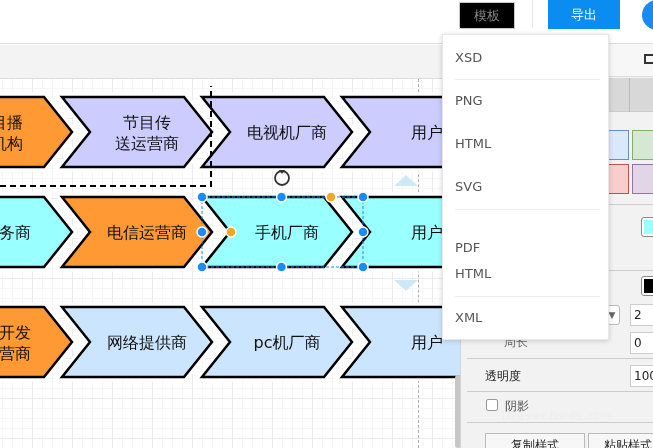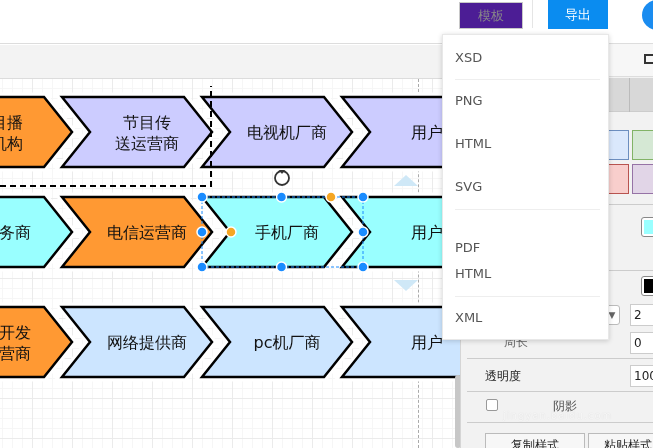--- a/index.html
+++ b/index.html
@@ -1,23 +1,23 @@
 <!DOCTYPE html>
 <html><head>
 <meta charset="utf-8">
 <style>
   * { box-sizing: border-box; margin: 0; padding: 0; }
   html, body { width: 653px; height: 448px; overflow: hidden; background: #fff; font-family: "DejaVu Sans", "Liberation Sans", sans-serif; }
   #app { position: relative; width: 653px; height: 448px; overflow: hidden; }
 
   
   .topbar { position: absolute; left: 0; top: 0; width: 653px; height: 44px; background: #fff; border-bottom: 1px solid #ddd; }
-  .btn-template { position: absolute; left: 459px; top: 2px; width: 64px; height: 27px; border: 1px solid #c8c8c8; background: #4c1d95; color: #888; font-size: 13px; text-align: center; line-height: 25px; }
+  .btn-template { position: absolute; left: 459px; top: 2px; width: 56px; height: 27px; border: 1px solid #c8c8c8; background: #000000; color: #888; font-size: 13px; text-align: center; line-height: 25px; }
   .vsep { position: absolute; left: 532px; top: 0; width: 1px; height: 28px; background: #e5e5e5; }
-  .btn-export { position: absolute; left: 548px; top: 0; width: 60px; height: 29px; background: #0a8cf0; color: #fff; font-size: 13px; text-align: center; line-height: 29px; }
+  .btn-export { position: absolute; left: 548px; top: 0; width: 72px; height: 29px; background: #0a8cf0; color: #fff; font-size: 13px; text-align: center; line-height: 29px; }
   .avatar { position: absolute; left: 642px; top: 0px; width: 30px; height: 30px; border-radius: 50%; background: #1a8cf0; }
 
   
   .toolbar { position: absolute; left: 0; top: 45px; width: 460px; height: 34px; background: #f3f3f3; border-bottom: 1px solid #dcdcdc; }
 
   
   .canvas { position: absolute; left: 0; top: 79px; width: 460px; height: 369px;
     background-color: #fff;
     background-image:
       linear-gradient(#ebebeb 1px, transparent 1px),
@@ -193,21 +193,21 @@
     </div>
   <div class="dd-arrow">▼</div>
   <div class="num-input" style="left:630px; top:304px;">2</div>
   <div class="panel-label" style="left:504px; top:334px; color:#666;">周长</div>
   <div class="num-input" style="left:630px; top:332px;">0</div>
   <div class="panel-line" style="left:467px; top:358px; width:186px;"></div>
   <div class="panel-label" style="left:485px; top:368px;font-family:Liberation Mono, monospace;">透明度</div>
   <div class="num-input" style="left:630px; top:365px;">100</div>
   <div class="panel-line" style="left:467px; top:391px; width:186px;"></div>
   <div class="checkbox"></div>
-  <div class="panel-label" style="left:505px; top:398px; color:#555;margin-left:48px;">阴影</div>
+  <div class="panel-label" style="left:505px; top:398px; color:#555;">阴影</div>
   <div class="panel-line" style="left:467px; top:422px; width:186px;"></div>
   <div class="btn-style" style="left:485px; width:100px;">复制样式</div>
   <div class="btn-style" style="left:588px; width:80px;">粘贴样式</div>
 
   <div class="dropdown">
     <div class="dd-item" style="top:15px;">XSD</div>
     <div class="dd-sep" style="top:44px;"></div>
     <div class="dd-item" style="top:58px;">PNG</div>
     <div class="dd-item" style="top:101px;">HTML</div>
     <div class="dd-item" style="top:144px;">SVG</div>

